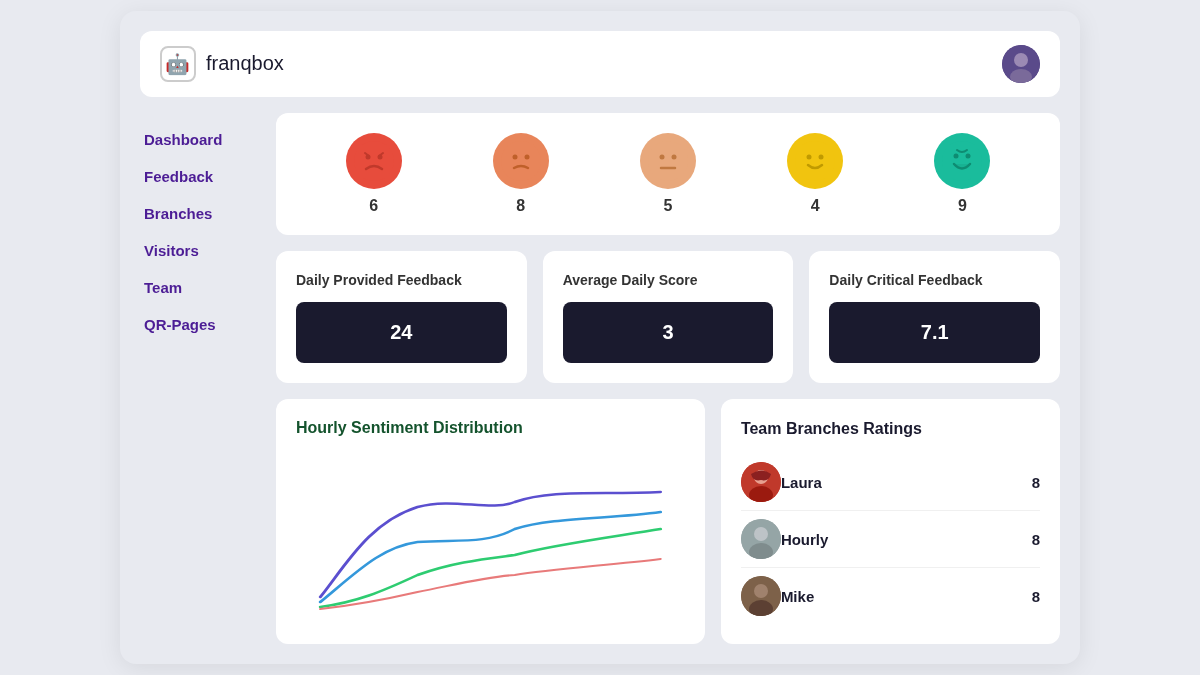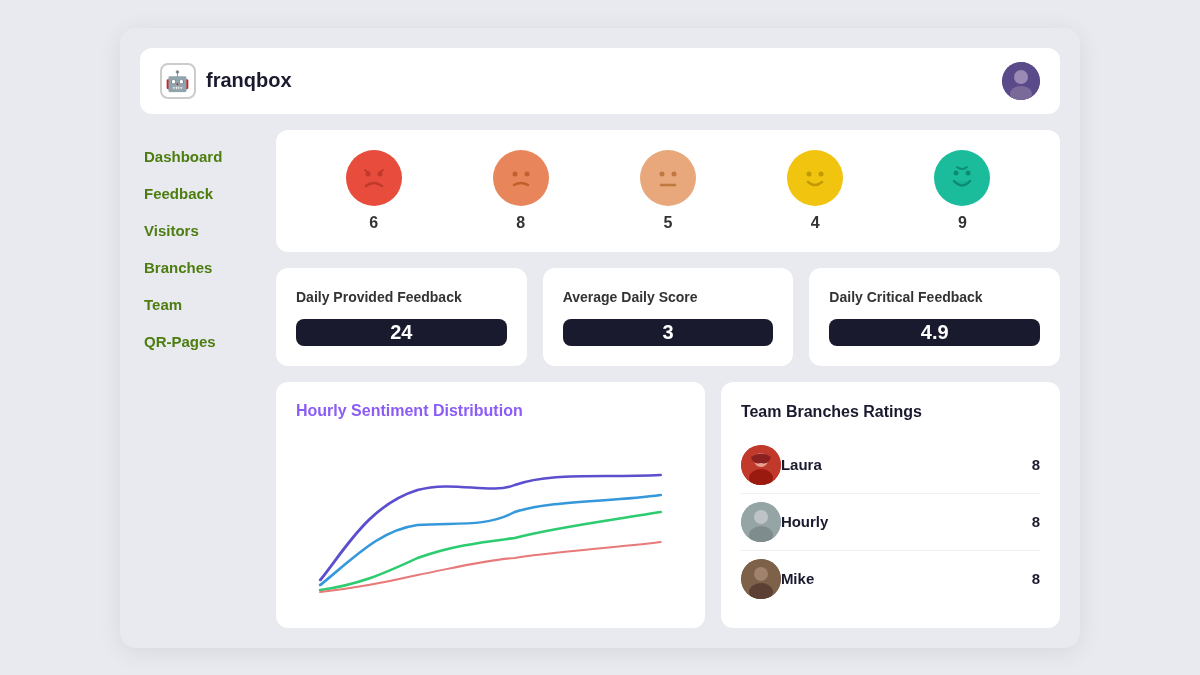--- a/index.html
+++ b/index.html
@@ -40,21 +40,21 @@
       height: 36px;
       border: 2px solid #ccc;
       border-radius: 8px;
       display: flex;
       align-items: center;
       justify-content: center;
       font-size: 20px;
     }
     .logo-text {
       font-size: 20px;
-      font-weight: 700;
+      font-weight: 400;
       color: #1a1a2e;
     }
     .user-avatar {
       width: 38px;
       height: 38px;
       border-radius: 50%;
       background: #5a4a8a;
       overflow: hidden;
       display: flex;
       align-items: center;
@@ -69,21 +69,21 @@
     .sidebar {
       width: 120px;
       display: flex;
       flex-direction: column;
       gap: 4px;
       padding-top: 10px;
     }
     .sidebar-item {
       font-size: 15px;
       font-weight: 700;
-      color: #4d7c0f;
+      color: #4c1d95;
       padding: 8px 4px;
       cursor: pointer;
       border-radius: 6px;
     }
     .content-area {
       flex: 1;
       display: flex;
       flex-direction: column;
       gap: 16px;
     }
@@ -131,42 +131,42 @@
     .stat-label {
       font-size: 14px;
       font-weight: 600;
       color: #333;
       line-height: 1.4;
     }
     .stat-value {
       background: #1a1a2e;
       color: #fff;
       border-radius: 8px;
-      padding: 2px 16px;
+      padding: 19px 16px;
       font-size: 20px;
       font-weight: 700;
       display: inline-block;
       min-width: 60px;
       text-align: center;
     }
     .bottom-row {
       display: flex;
       gap: 16px;
       flex: 1;
     }
     .chart-card {
       background: #fff;
       border-radius: 12px;
       padding: 20px;
       flex: 1.3;
     }
     .chart-title {
       font-size: 16px;
       font-weight: 700;
-      color: #8b5cf6;
+      color: #14532d;
       margin-bottom: 20px;
     }
     .chart-area {
       width: 100%;
       height: 160px;
     }
     .ratings-card {
       background: #fff;
       border-radius: 12px;
       padding: 20px;
@@ -232,22 +232,22 @@
         <ellipse cx="19" cy="32" rx="11" ry="8" fill="#7a6a9a"></ellipse>
       </svg>
     </div>
   </div>
 
   <div class="main-body">
 
     <div class="sidebar">
       <div class="sidebar-item">Dashboard</div>
       <div class="sidebar-item">Feedback</div>
+      <div class="sidebar-item">Branches</div>
       <div class="sidebar-item">Visitors</div>
-      <div class="sidebar-item">Branches</div>
       <div class="sidebar-item">Team</div>
       <div class="sidebar-item">QR-Pages</div>
     </div>
 
     <div class="content-area">
 
       <div class="emoji-card">
         <div class="emoji-item">
           <div class="emoji-face" style="background:#e74c3c;">
             <svg width="40" height="40" viewBox="0 0 40 40">
@@ -312,21 +312,21 @@
         <div class="stat-card">
           <span class="stat-label">Daily Provided Feedback</span>
           <div class="stat-value">24</div>
         </div>
         <div class="stat-card">
           <span class="stat-label">Average Daily Score</span>
           <div class="stat-value">3</div>
         </div>
         <div class="stat-card">
           <span class="stat-label">Daily Critical Feedback</span>
-          <div class="stat-value">4.9</div>
+          <div class="stat-value">7.1</div>
         </div>
       </div>
 
       <div class="bottom-row">
 
         <div class="chart-card">
           <div class="chart-title">Hourly Sentiment Distribution</div>
           <div class="chart-area">
             <svg width="100%" height="165" viewBox="0 0 320 165" preserveAspectRatio="none">
 

